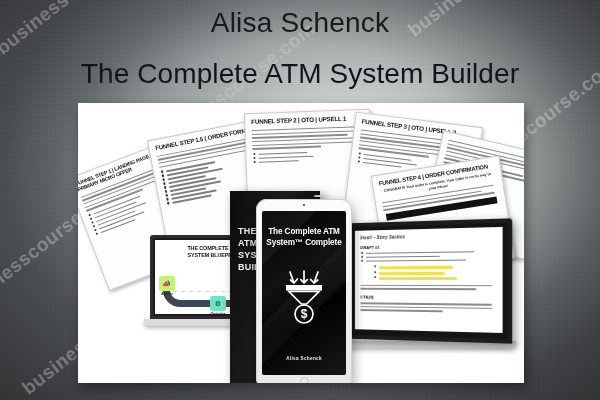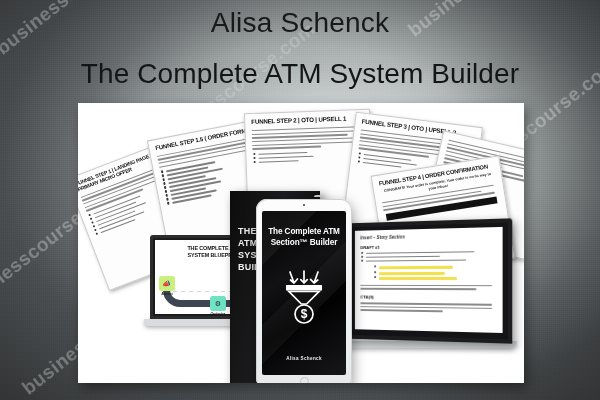--- a/index.html
+++ b/index.html
@@ -380,21 +380,21 @@
     </div>
 
     <div id="nb-spiral"></div>
   </div>
 
   <div id="tablet">
     <div id="tb-cam"></div>
     <div id="tb-screen">
       <div id="tb-title">
         <div>The Complete ATM</div>
-        <div>Section™ Builder</div>
+        <div>System™ Complete</div>
       </div>
       <div id="tb-funnel">
         <svg width="52" height="56" viewBox="0 0 52 56" fill="none">
           <path d="M12 3 L16 14 M16 14 L12.5 11 M16 14 L19.5 10" stroke="#fff" stroke-width="1.7" stroke-linecap="round"></path>
           <path d="M26 2 L26 14 M26 14 L22.8 10.6 M26 14 L29.2 10.6" stroke="#fff" stroke-width="1.7" stroke-linecap="round"></path>
           <path d="M40 3 L36 14 M36 14 L32.6 10.4 M36 14 L39.8 11" stroke="#fff" stroke-width="1.7" stroke-linecap="round"></path>
           <rect x="8" y="16" width="36" height="5.5" fill="#fff"></rect>
           <path d="M11 22.5 L41 22.5 L28.6 35 L23.4 35 Z" fill="none" stroke="#fff" stroke-width="1.7"></path>
           <circle cx="26" cy="45" r="9" fill="none" stroke="#fff" stroke-width="1.7"></circle>
           <text x="26" y="49.4" font-size="12" font-weight="700" fill="#fff" text-anchor="middle" font-family="'Liberation Sans',sans-serif">$</text>

